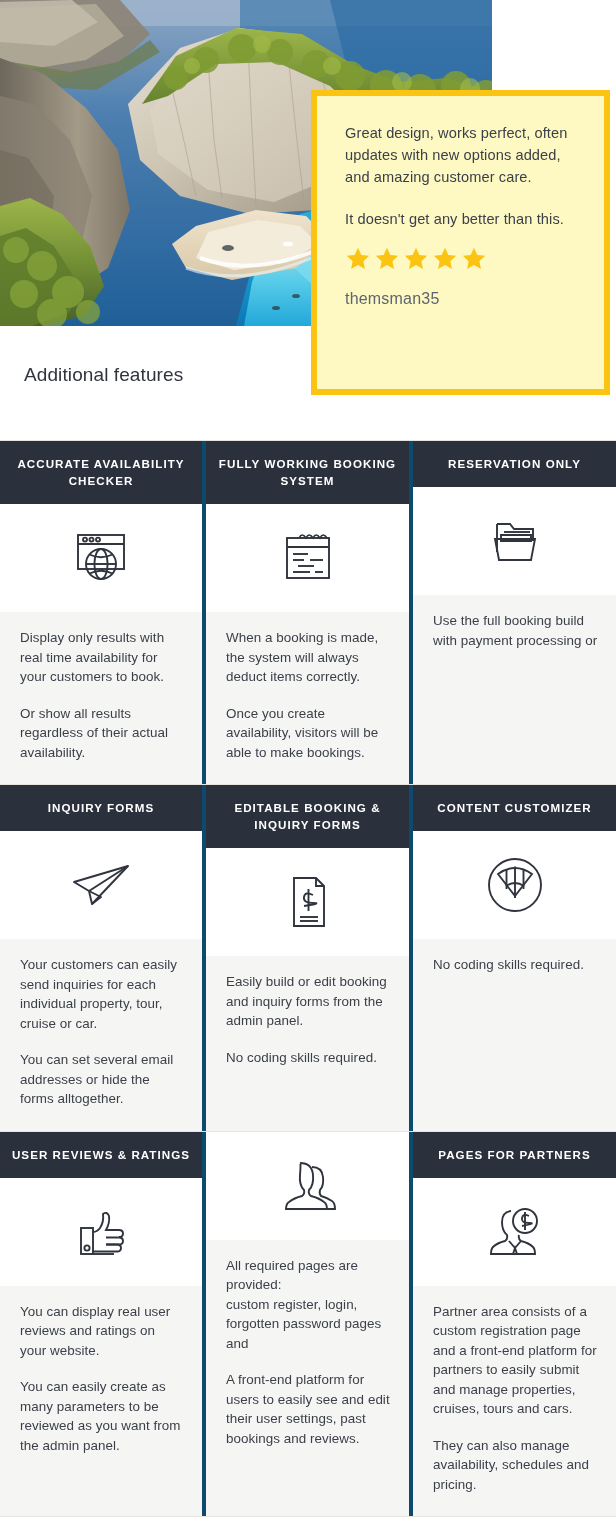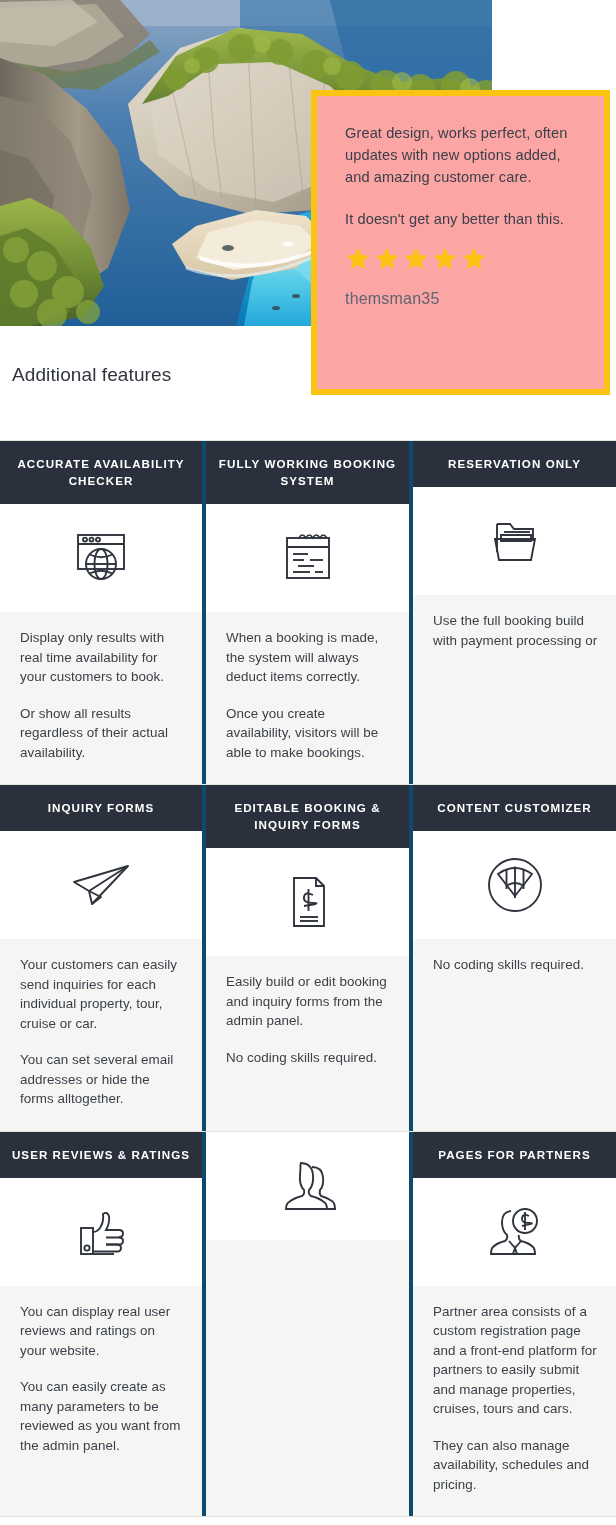--- a/index.html
+++ b/index.html
@@ -18,36 +18,36 @@
     position:absolute;left:0;top:0;width:492px;height:326px;overflow:hidden;
     background:#1f6fa8;
   }
   .hero-photo svg{display:block;width:492px;height:326px;}
 
   
   .testimonial{
     position:absolute;left:311px;top:90px;width:299px;height:305px;
     box-sizing:border-box;
     border:6px solid #fbc412;
-    background:#fca5a5;
+    background:#fef9c3;
     padding:26px 28px 10px 28px;
   }
   .t-quote{
     font-size:14.6px;line-height:22px;color:#3a3f48;margin:0 0 20px 0;
     letter-spacing:.1px;
   }
   .t-quote.second{margin-bottom:16px;}
   .stars{display:flex;gap:3px;margin:0 0 18px 0;}
   .star{width:26px;height:26px;display:block;}
   .t-author{font-size:16px;font-weight:normal;color:#5d6570;letter-spacing:.2px;}
 
   
   .section-title{
     margin:0;padding:0 0 0 8px;
-    position:absolute;left:4px;top:364px;
+    position:absolute;left:16px;top:364px;
     font-size:19px;font-weight:400;color:#2f343d;letter-spacing:.1px;
   }
 
   
   .grid{
     position:absolute;left:0;top:440px;width:616px;
     border-top:1px solid #e6e4dd;
   }
   .grid-row{display:flex;width:616px;border-bottom:1px solid #e6e4dd;}
   .cell{
@@ -383,20 +383,25 @@
         </div>
       </div>
 
       <div class="cell c1">
         <div class="cell-icon">
           <svg width="64" height="58" viewBox="0 0 64 58" fill="none" stroke="#2f343d" stroke-width="1.9">
             <path d="M36 10 q10 0 11 10 q1 9-3 13 q-1 4 1 6 q7 2 11 5 q3 2 3 8 H44"></path>
             <path d="M24 6 q12 0 13 12 q1 10-4 15 q-1 4 2 6 q8 2 13 6 q3 2 3 7 H10 q0-5 3-7 q5-4 13-6 q3-2 2-6 q-5-5-4-15 Q25 6 24 6 z"></path>
           </svg>
         </div>
+        <div class="cell-body">
+          <p style="white-space:pre-line">All required pages are provided:
+custom register, login, forgotten password pages and</p>
+          <p>A front-end platform for users to easily see and edit their user settings, past bookings and reviews.</p>
+        </div>
       </div>
 
       <div class="cell c2">
         <div class="cell-head">PAGES FOR PARTNERS</div>
         <div class="cell-icon">
           <svg width="62" height="60" viewBox="0 0 62 60" fill="none" stroke="#2f343d" stroke-width="1.9">
             <path d="M27 9 q-9 1-9 11 q0 9 5 13 q1 4-2 6 q-8 2-12 6 q-2 2-2 7 h44 q0-5-2-7 q-4-4-12-6 q-3-2-2-6"></path>
             <line x1="25" y1="39" x2="31" y2="46"></line>
             <line x1="37" y1="39" x2="31" y2="46"></line>
             <path d="M31 46 l-2 6 h4 z"></path>

